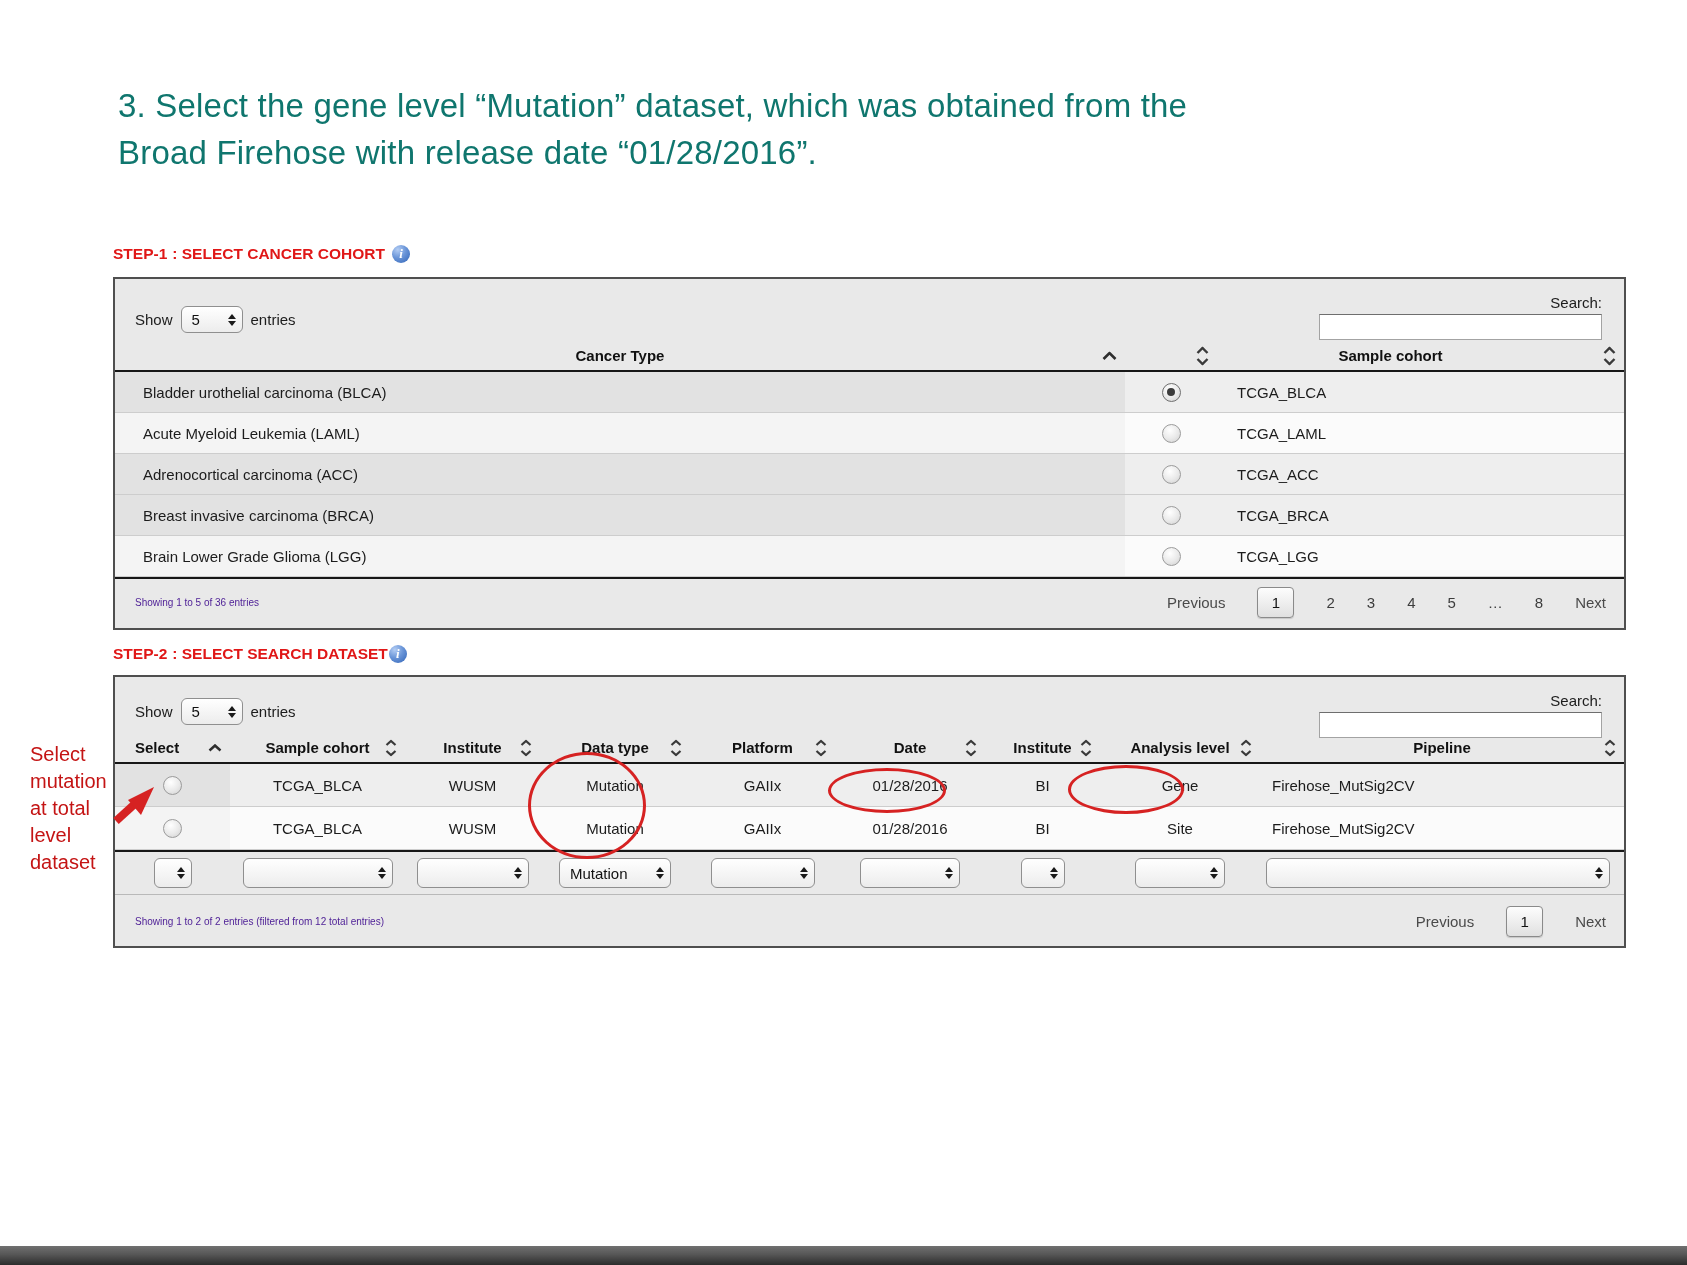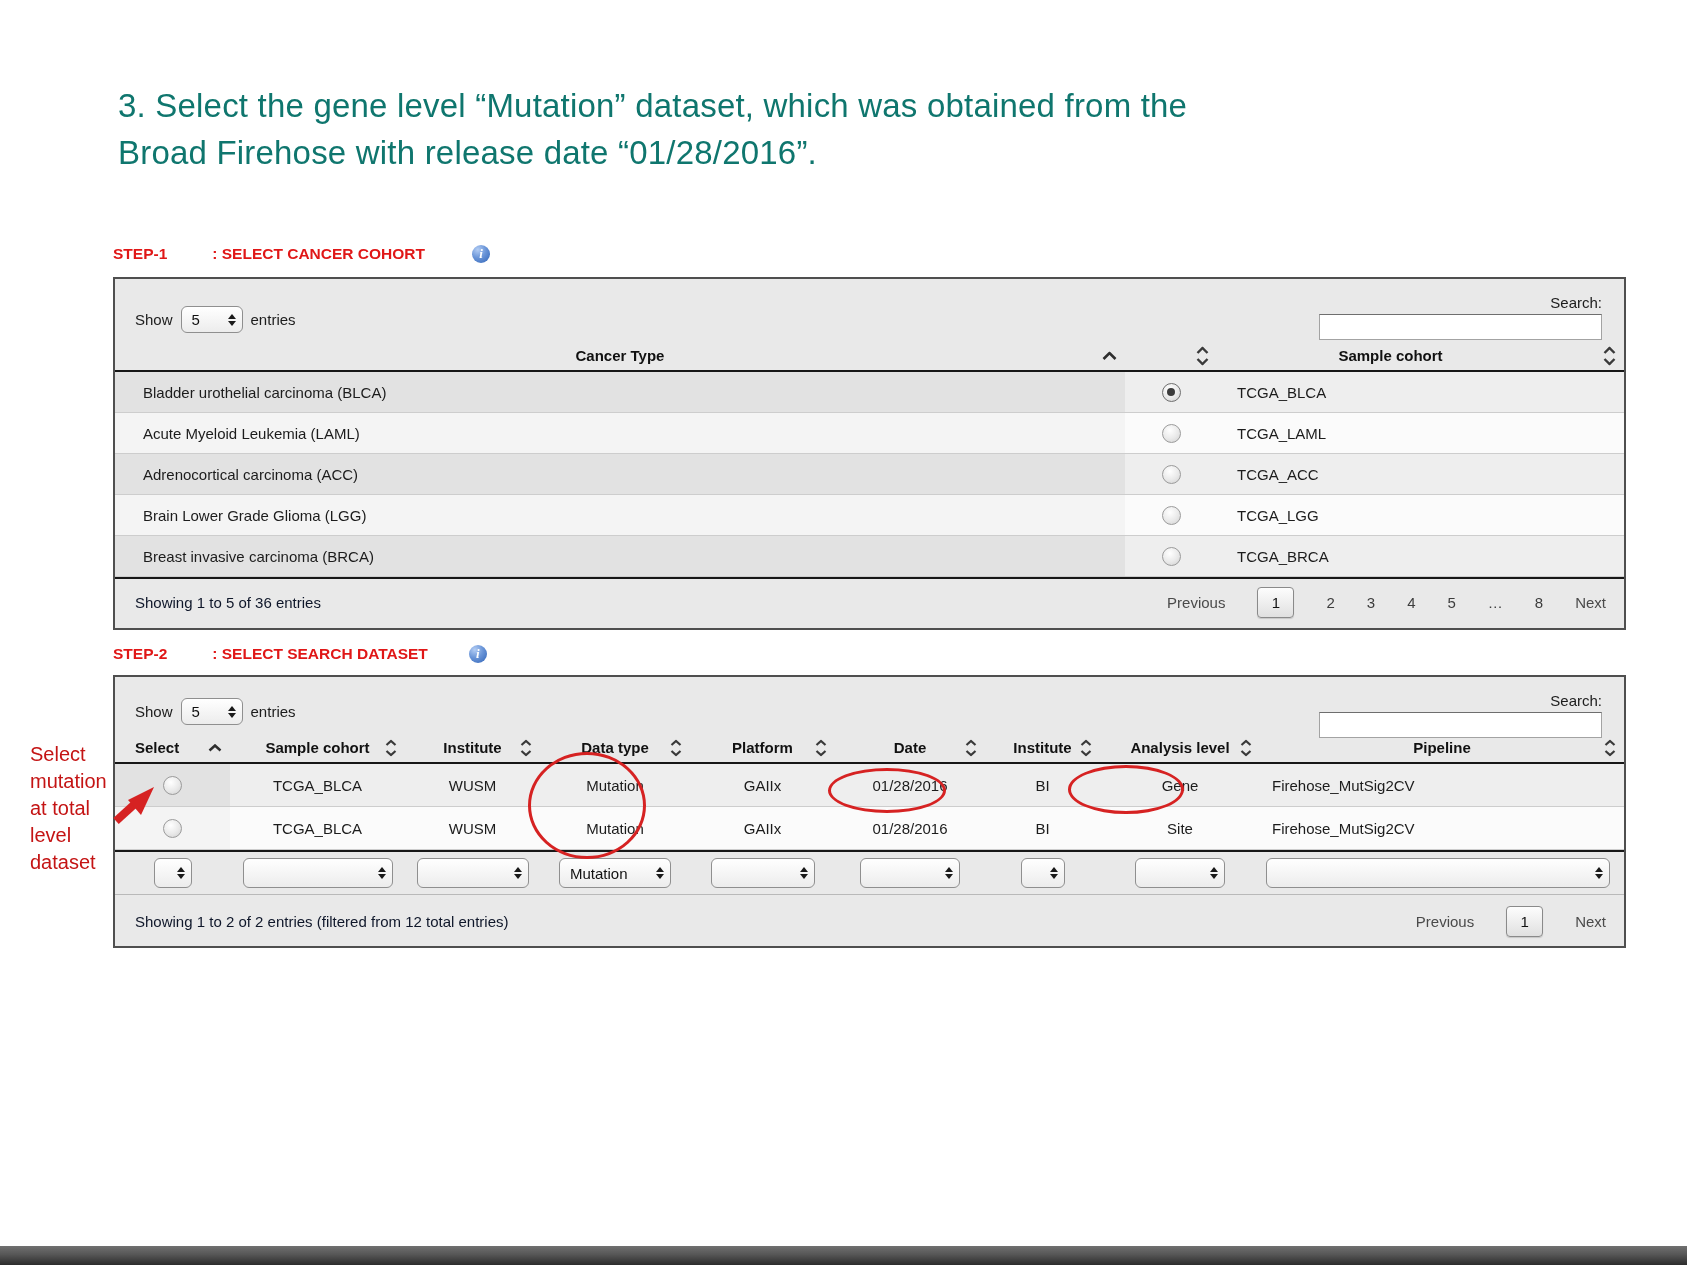--- a/index.html
+++ b/index.html
@@ -6,21 +6,21 @@
   html,body { background:#fff; }
   body { font-family: "Liberation Sans", sans-serif; }
   .canvas { position:relative; width:1687px; height:1265px; background:#fff; overflow:hidden; }
 
   
   .title { position:absolute; left:118px; top:82px; width:1340px;
            font-size:33px; line-height:47px; color:#0f766e; letter-spacing:.2px; }
 
   
   .step-heading { position:absolute; left:113px; font-size:15.5px; font-weight:bold; color:#e01717;
-                  display:flex; align-items:center;gap:40px; }
+                  display:flex; align-items:center; }
   .step-heading .rest { margin-left:5px; font-weight:bold; }
   #step1-heading { top:245px; }
   #step2-heading { top:645px; }
   .info-icon { display:inline-block; width:18px; height:18px; border-radius:50%;
                background: radial-gradient(circle at 32% 26%, #b3cdf4 0%, #6a95d8 45%, #2f63b6 100%);
                color:#fff; font-family:"Liberation Serif", serif; font-style:italic; font-weight:bold;
                font-size:13px; line-height:18px; text-align:center; margin-left:7px; }
   #step2-heading .info-icon { margin-left:1px; }
 
   
@@ -100,21 +100,21 @@
   .f2 .mac-select { width:150px; } .f3 .mac-select { width:112px; } .f4 .mac-select { width:112px; }
   .f5 .mac-select { width:104px; } .f6 .mac-select { width:100px; } .f7 .mac-select { width:44px; }
   .f8 .mac-select { width:90px; }
   .fcell.f9 { flex:1; padding:0 14px 0 6px; }
   .f9 .mac-select { width:100%; }
 
   
   .tfoot { display:flex; align-items:center; justify-content:space-between; padding:0 18px 0 20px; }
   #panel1 .tfoot { height:47px; border-top:0; }
   #panel2 .tfoot { height:53px; border-top:1px solid #b9b9b9; }
-  .showing { font-size:15px; color:#0f172a; }
+  .showing { font-size:10px; color:#4c1d95; }
   .pager { display:flex; align-items:center; gap:32px; font-size:15px; color:#3d3d3d; }
   .pager .pg-prev, .pager .pg-next { color:#4a4a4a; }
   .pg-btn.current { min-width:37px; height:31px; display:flex; align-items:center; justify-content:center;
                     border:1px solid #8a8a8a; border-radius:4px; color:#111;
                     background:linear-gradient(#fdfdfd,#e0e0e0); box-shadow:0 1px 1px rgba(0,0,0,.15); }
 
   
   .note { position:absolute; left:30px; top:741px; color:#c41414; font-size:20px; line-height:27px; }
   .red-ellipse { position:absolute; border:3px solid #d62222; border-radius:50%; background:transparent; }
   #ellipse-mutation { left:528px; top:752px; width:118px; height:107px; }
@@ -208,33 +208,33 @@
           </div>
         <div class="td c3">TCGA_LAML</div>
       </div>
       <div class="trow odd">
         <div class="td c1 sorted-bg">Adrenocortical carcinoma (ACC)</div>
         <div class="td c2">
             <span class="radio"></span>
           </div>
         <div class="td c3">TCGA_ACC</div>
       </div>
+      <div class="trow odd">
+        <div class="td c1 sorted-bg">Breast invasive carcinoma (BRCA)</div>
+        <div class="td c2">
+            <span class="radio"></span>
+          </div>
+        <div class="td c3">TCGA_BRCA</div>
+      </div>
       <div class="trow even">
         <div class="td c1 sorted-bg">Brain Lower Grade Glioma (LGG)</div>
         <div class="td c2">
             <span class="radio"></span>
           </div>
         <div class="td c3">TCGA_LGG</div>
-      </div>
-      <div class="trow odd">
-        <div class="td c1 sorted-bg">Breast invasive carcinoma (BRCA)</div>
-        <div class="td c2">
-            <span class="radio"></span>
-          </div>
-        <div class="td c3">TCGA_BRCA</div>
       </div>
     </div>
 
     <div class="tfoot">
       <span class="showing">Showing 1 to 5 of 36 entries</span>
       <div class="pager">
         <span class="pg-prev">Previous</span>
         <span class="pg-btn current">1</span>
         <span class="pg-num">2</span>
         <span class="pg-num">3</span>

